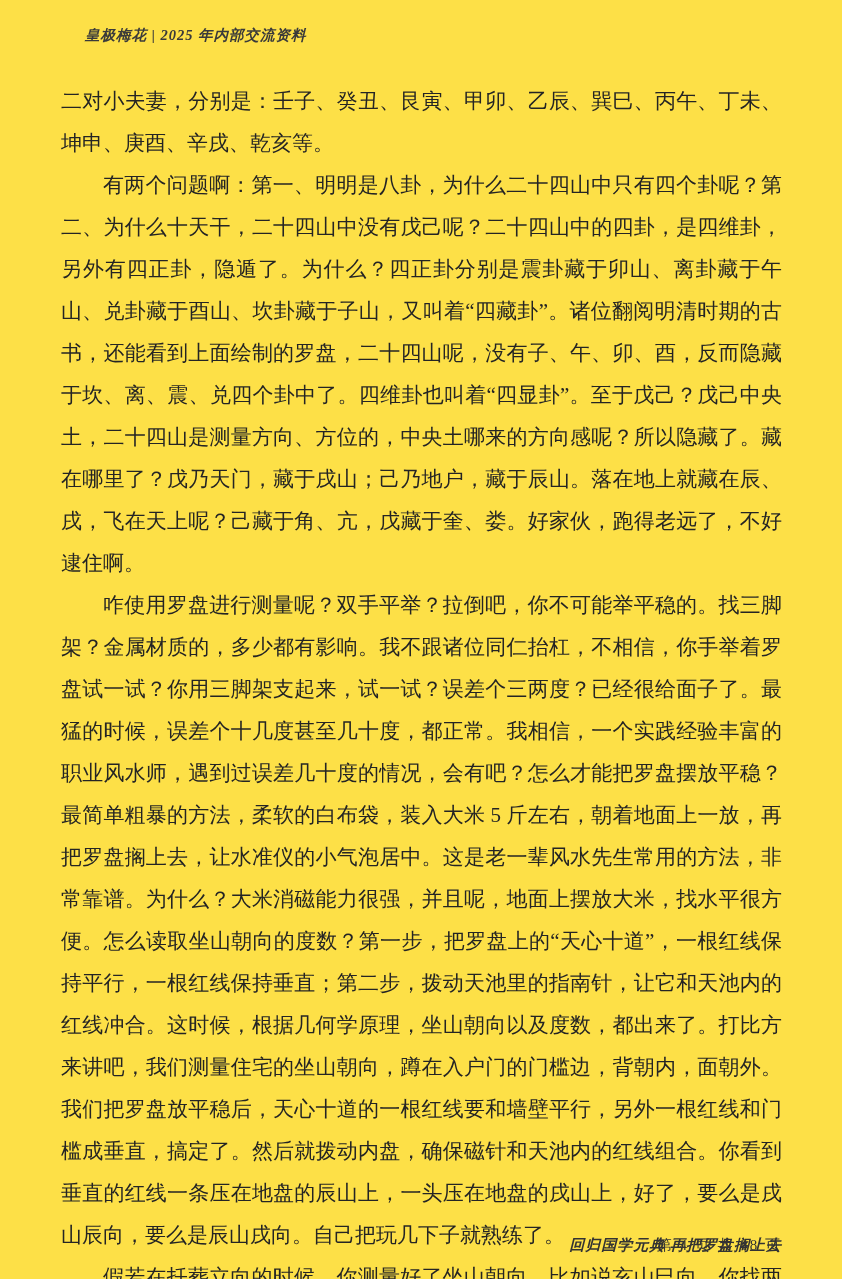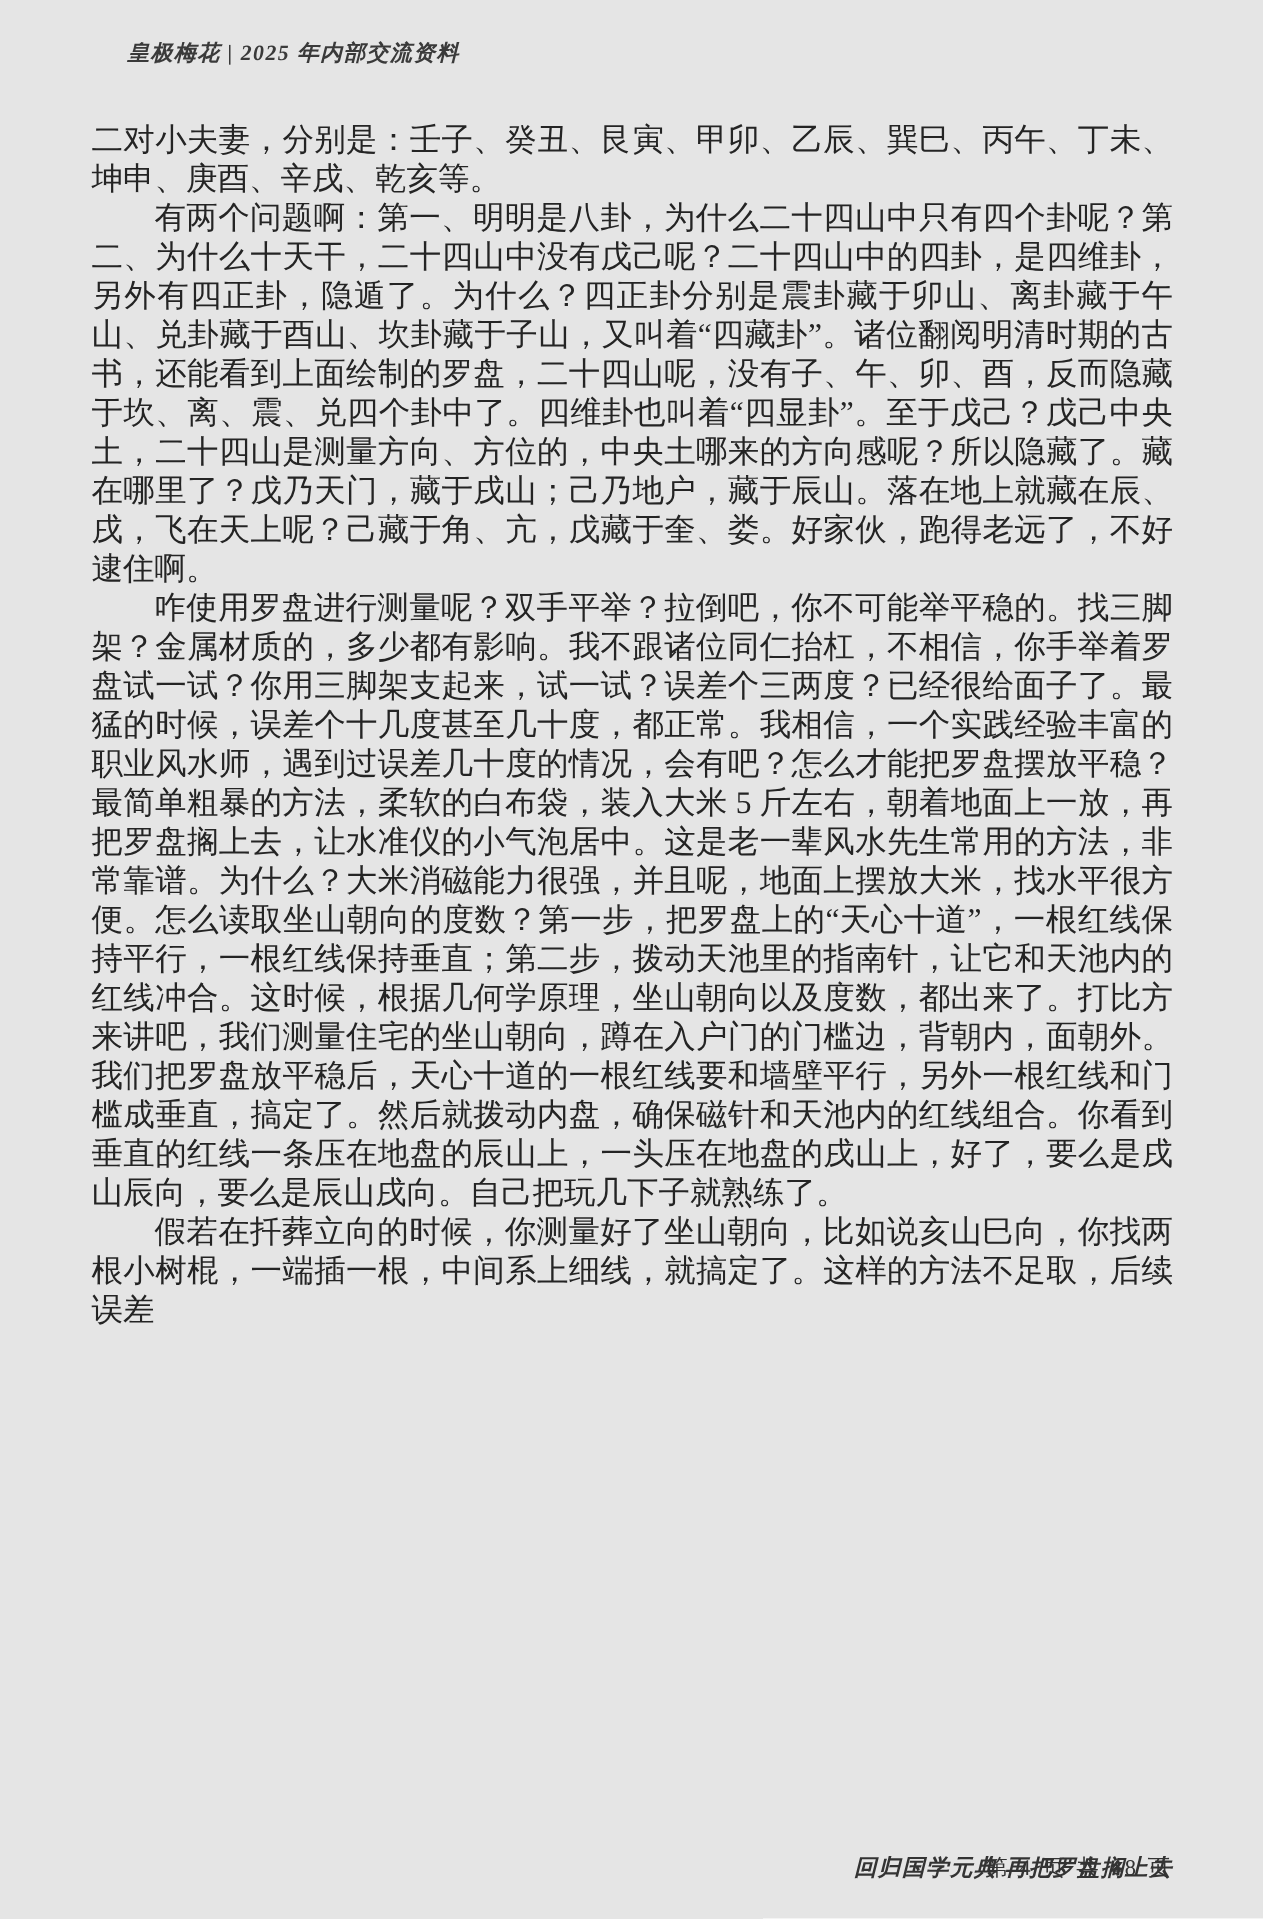--- a/index.html
+++ b/index.html
@@ -4,21 +4,21 @@
 <style>
   html, body {
     margin: 0;
     padding: 0;
     background: #ffffff;
   }
   .page {
     position: relative;
     width: 842px;
     height: 1279px;
-    background: #e5e5e5;
+    background: #fde047;
     overflow: hidden;
     font-family: "Liberation Serif", "DejaVu Serif", serif;
     color: #262626;
   }
   .header {
     position: absolute;
     top: 26px;
     left: 85px;
     right: 60px;
     height: 22px;
@@ -32,21 +32,21 @@
   }
   .doc-body {
     position: absolute;
     top: 80px;
     left: 61px;
     width: 721px;
   }
   .doc-body p {
     margin: 0;
     font-size: 21px;
-    line-height: 26px;
+    line-height: 42px;
     text-align: justify;
     text-justify: inter-ideograph;
     color: #242424;
   }
   .doc-body p.indent {
     text-indent: 2em;
   }
   .footer {
     position: absolute;
     left: 61px;

